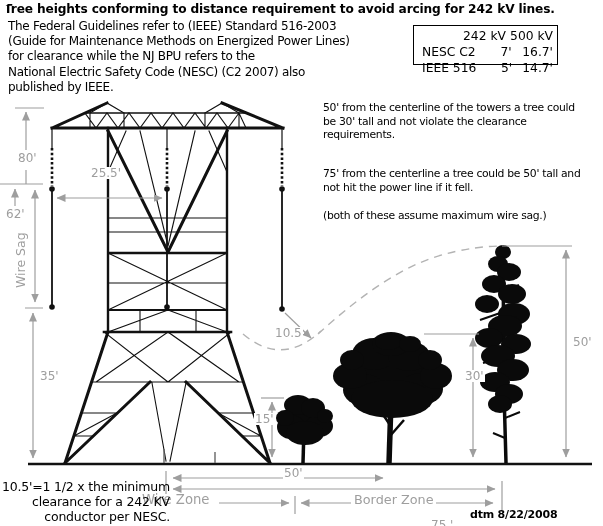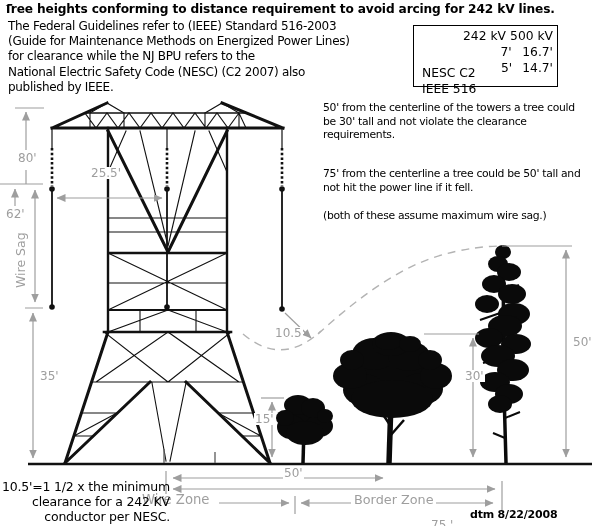--- a/index.html
+++ b/index.html
@@ -2,24 +2,24 @@
 <html><head>
 <meta charset="utf-8">
 <style>
   html,body{margin:0;padding:0;background:#fff;}
   #stage{position:relative;width:603px;height:526px;background:#fff;overflow:hidden;
          font-family:"DejaVu Sans",sans-serif;color:#000;border-radius:20px;}
   #stage svg{position:absolute;left:0;top:0;}
   .abs{position:absolute;white-space:nowrap;}
   #title{left:4px;top:2px;font-weight:bold;font-size:12.2px;letter-spacing:-0.15px;}
   #intro{left:8px;top:19px;font-size:12px;line-height:15.2px;letter-spacing:-0.3px;}
-  #tablebox{left:413px;top:25px;width:145px;height:62px;border:1.4px solid #000;
+  #tablebox{left:413px;top:25px;width:145px;height:40px;border:1.4px solid #000;
             box-sizing:border-box;font-size:12.3px;padding-top:2px;}
   .trow{display:flex;padding:0 4px 0 8px;height:16.2px;line-height:16.2px;}
-  .tc1{flex:1;text-align:left;margin-top:21px;}
+  .tc1{flex:1;text-align:left;}
   .tc2{width:42px;text-align:right;}
   .tc3{width:48px;text-align:right;}
   .rnote{font-size:10.8px;letter-spacing:-0.3px;line-height:13.6px;}
   #rn1{left:323px;top:101px;}
   #rn2{left:323px;top:167px;}
   #rn3{left:323px;top:209px;}
   .dim{position:absolute;color:#9e9e9e;font-size:12px;line-height:12px;background:#fff;
        padding:0 1px;white-space:nowrap;}
   #lbl-wiresag{left:15px;top:289px;transform-origin:0 0;transform:rotate(-90deg);
                font-size:12.5px;background:none;}

